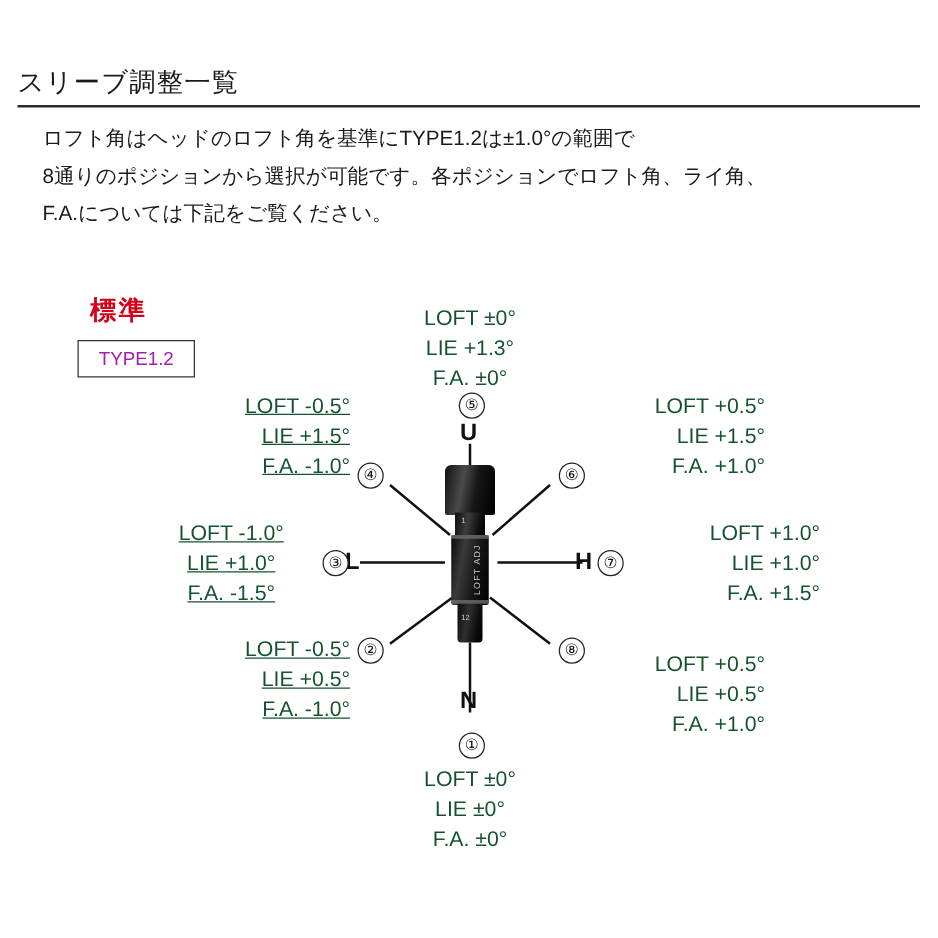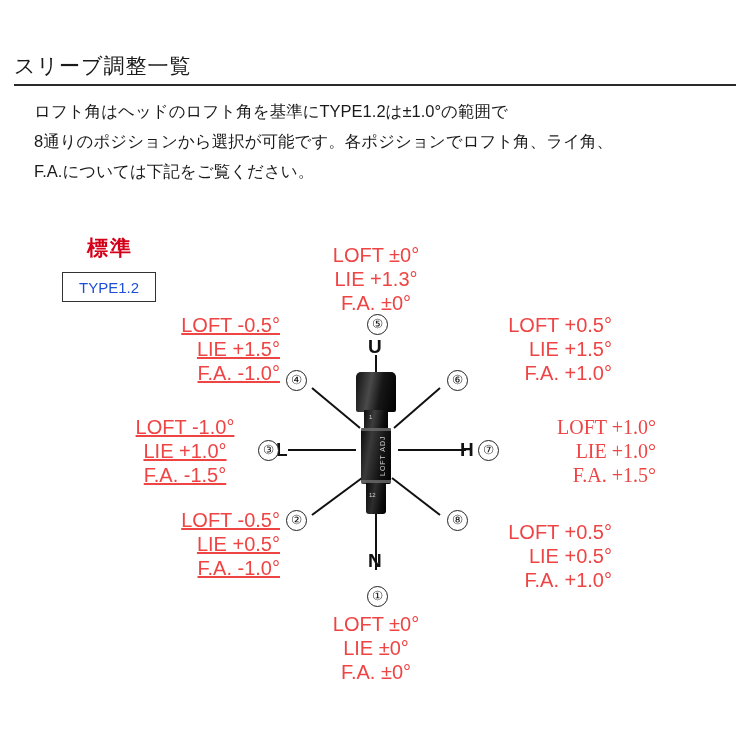--- a/index.html
+++ b/index.html
@@ -52,53 +52,52 @@
 
   
   .std-label {
     position: absolute;
     left: 72px;
     top: 234px;
     font-size: 21px;
     font-weight: bold;
     color: #d4001a;
     letter-spacing: 2px;
-    margin-left: 15px;
   }
   .type-box {
     position: absolute;
     left: 62px;
     top: 272px;
     width: 92px;
     height: 28px;
     border: 1px solid #333;
     font-size: 15px;
     display: flex;
     align-items: center;
     justify-content: center;
-    color: #1d4ed8;
+    color: #a21caf;
     background: #fff;
   }
 
   
   .diagram {
     position: absolute;
     left: 0;
     top: 0;
     width: 750px;
     height: 750px;
     pointer-events: none;
   }
 
   
   .lbl {
     position: absolute;
-    font-size: 20px;
+    font-size: 17px;
     line-height: 24px;
-    color: #ef4444;
+    color: #14532d;
     white-space: nowrap;
   }
   .lbl.right { text-align: right; }
   .lbl.left  { text-align: right; text-decoration: underline; }
   .lbl.center{ text-align: center; }
 
   
   .num {
     position: absolute;
     width: 19px;
@@ -254,21 +253,21 @@
     <div>LIE +1.5°</div>
     <div>F.A. +1.0°</div>
   </div>
 
   <div class="lbl left" style="left:120px; top:415px; width:130px;text-align:center;">
     <div>LOFT -1.0°</div>
     <div>LIE +1.0°</div>
     <div>F.A. -1.5°</div>
   </div>
 
-  <div class="lbl right" style="left:516px; top:415px; width:140px;font-family:Liberation Serif, serif;">
+  <div class="lbl right" style="left:516px; top:415px; width:140px;">
     <div>LOFT +1.0°</div>
     <div>LIE +1.0°</div>
     <div>F.A. +1.5°</div>
   </div>
 
   <div class="lbl left" style="left:150px; top:508px; width:130px;">
     <div>LOFT -0.5°</div>
     <div>LIE +0.5°</div>
     <div>F.A. -1.0°</div>
   </div>

